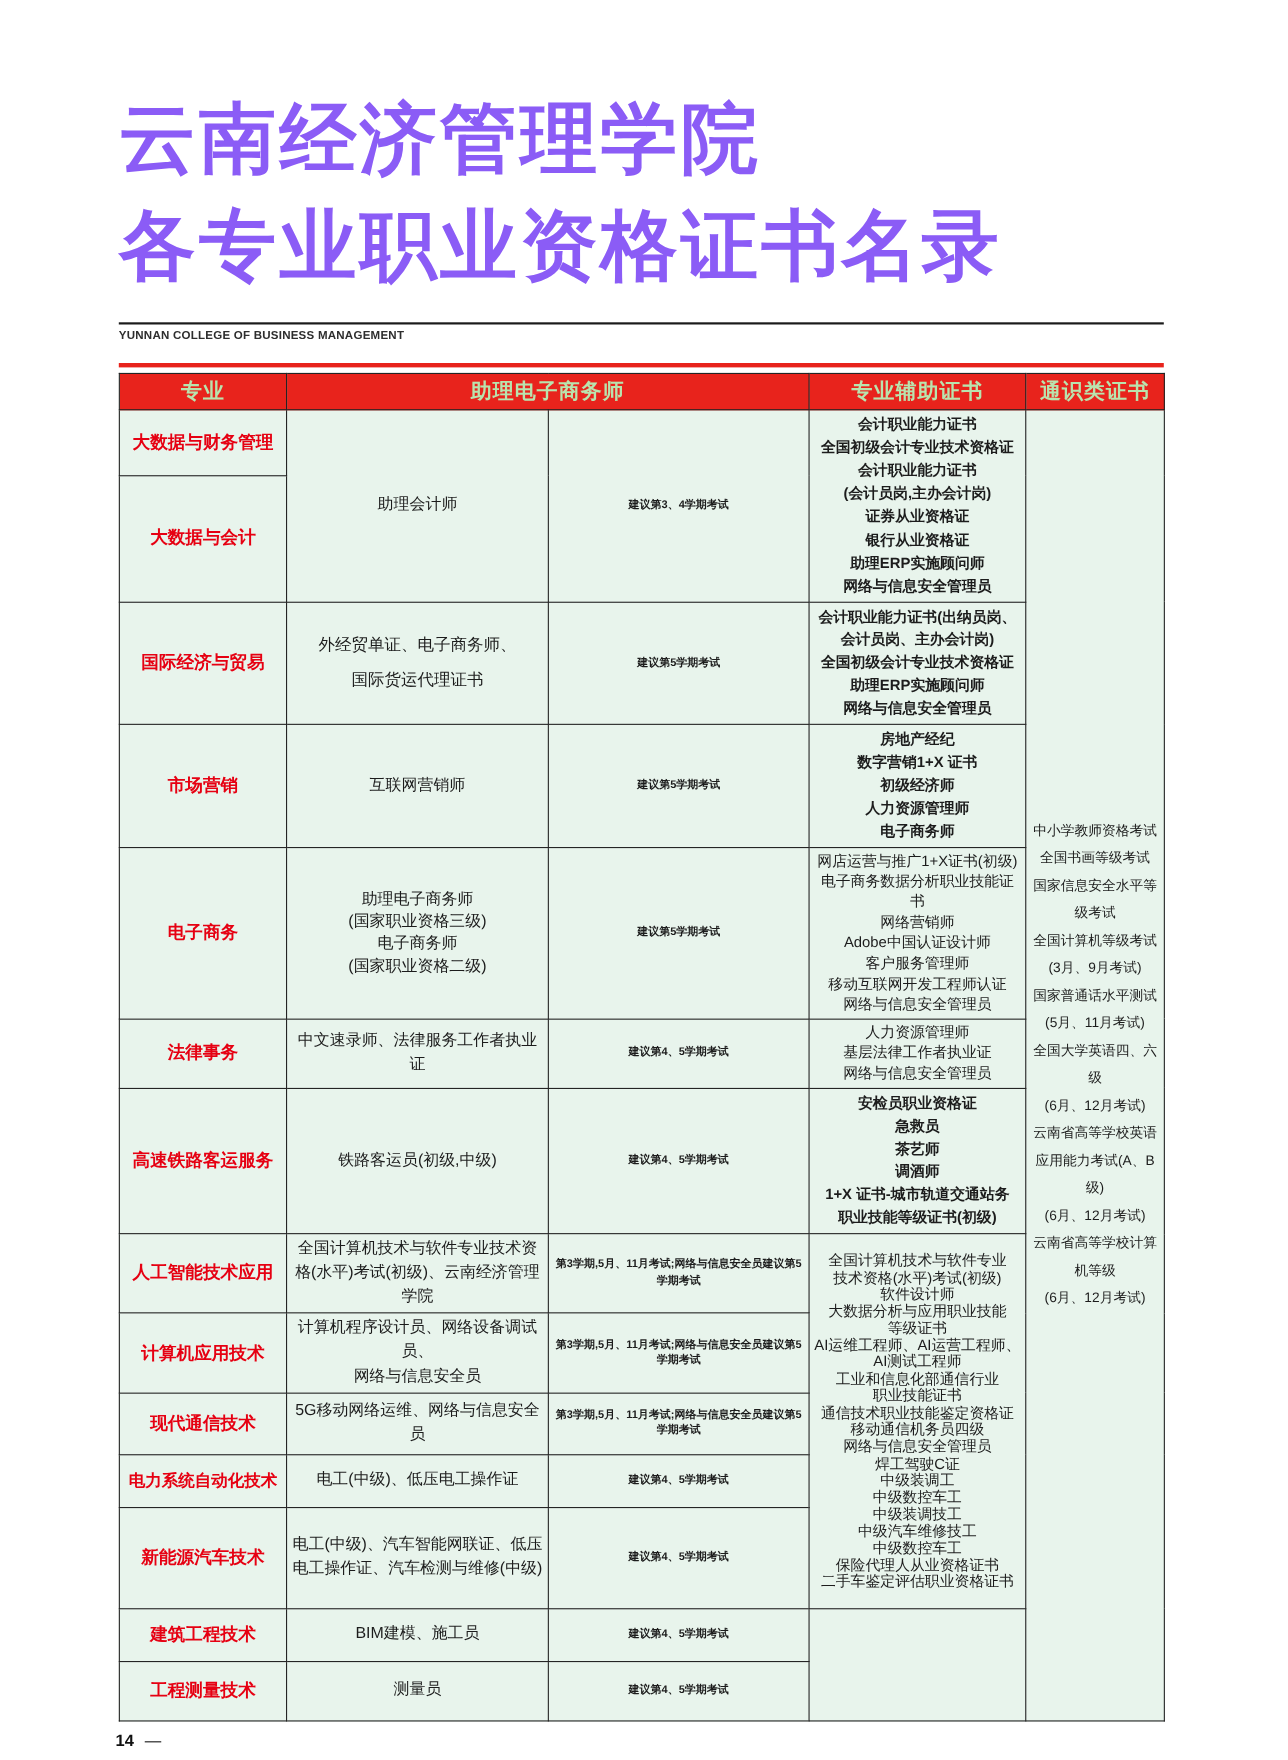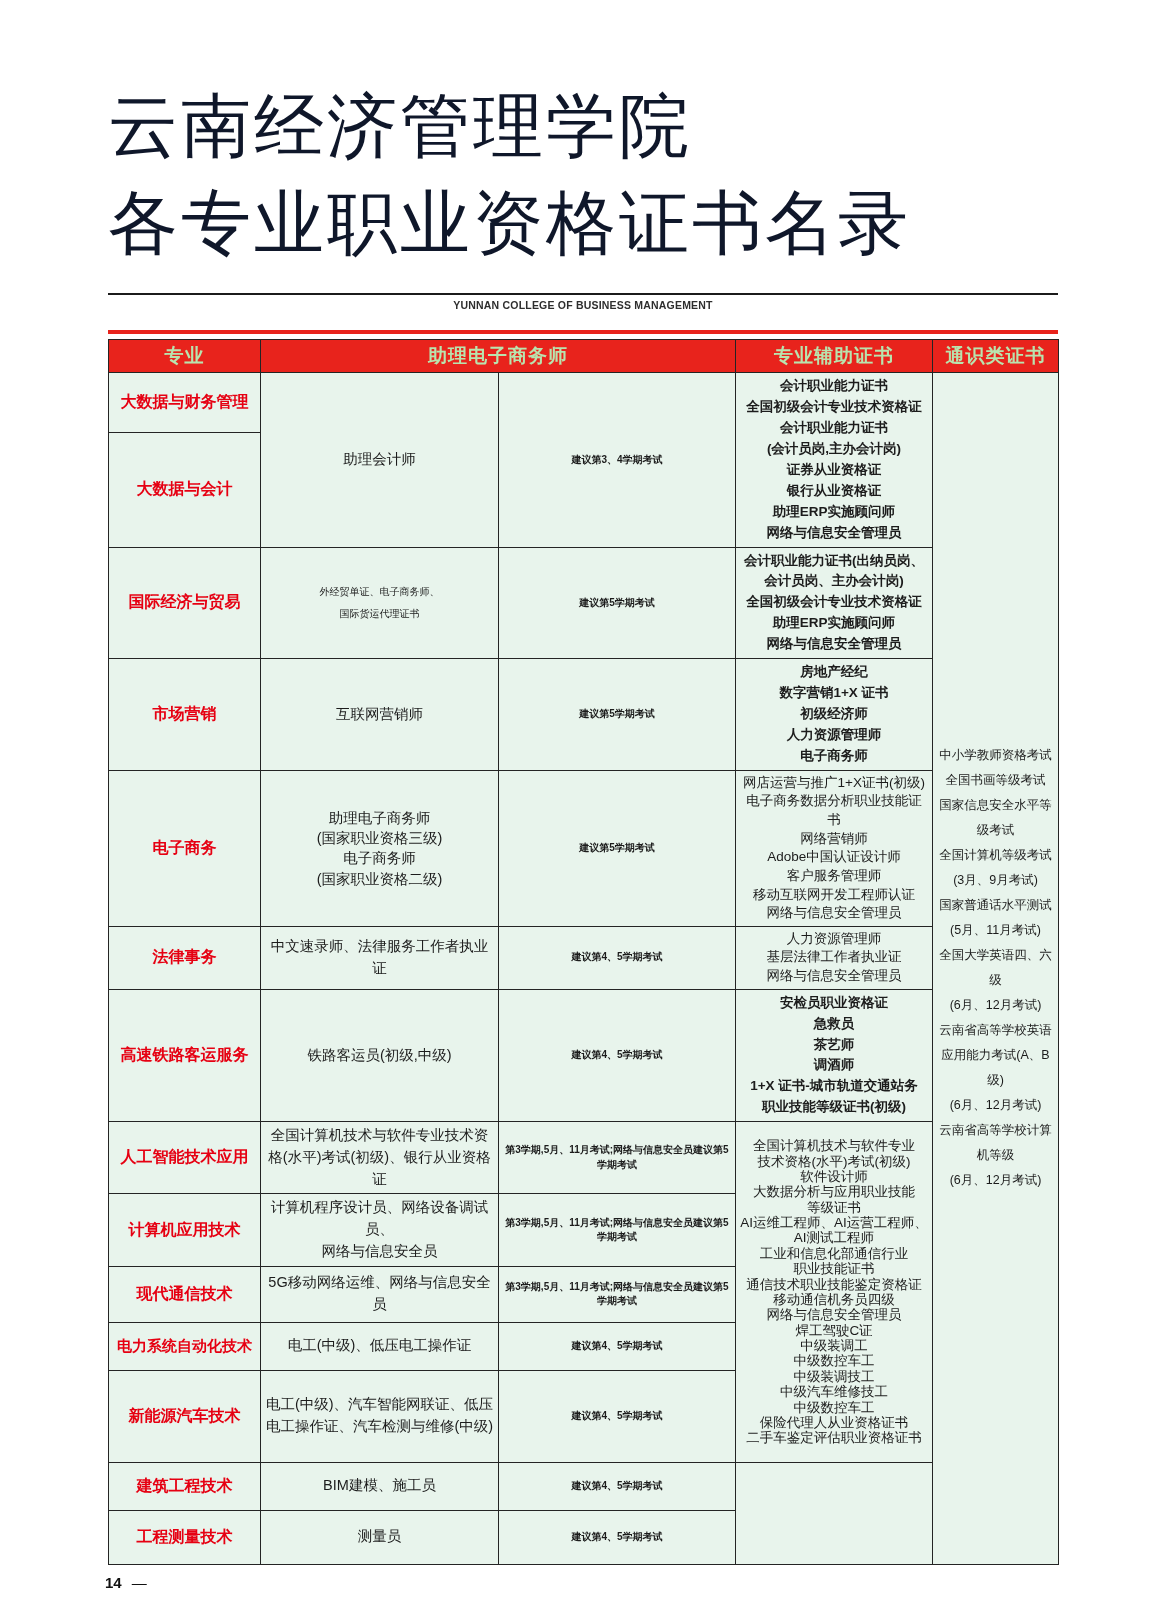--- a/index.html
+++ b/index.html
@@ -14,34 +14,34 @@
   body{
     width:1171px;height:1600px;
     font-family:"Liberation Sans","DejaVu Sans",sans-serif;
     color:#1c1c1c;
     position:relative;
     overflow:hidden;
   }
   .page{padding:78px 113px 0 108px;}
   .title{
     font-size:70px;
-    font-weight:400;
+    font-weight:700;
     line-height:1.38;
     letter-spacing:3px;
-    color:#0f172a;
+    color:#8b5cf6;
     white-space:pre-line;
   }
   .rule{
     margin-top:22px;
     border-top:2px solid #1b1b1b;
     width:950px;
   }
   .subtitle{
     width:950px;
-    text-align:center;
+    text-align:left;
     font-size:10.5px;
     font-weight:bold;
     letter-spacing:0.2px;
     color:#2e2e2e;
     margin-top:4px;
   }
   .red-bar{
     width:950px;
     height:4px;
     background:var(--header-bg);
@@ -70,21 +70,21 @@
     height:32px;
     border-top:none;
     letter-spacing:1px;
   }
   td.major{
     color:var(--major-text);
     font-weight:bold;
     font-size:16px;
   }
   td.core{font-size:14.5px;line-height:1.5;}
-  td.core-loose{font-size:10px;line-height:2.15;}
+  td.core-loose{font-size:15px;line-height:2.15;}
   td.core-med{font-size:14.5px;line-height:1.4;}
   td.exam{font-size:10px;line-height:1.45;font-weight:bold;}
   td.aux{font-size:13.5px;line-height:1.55;font-weight:bold;}
   td.aux-med{font-size:13.5px;line-height:1.38;}
   td.aux-xtight{font-size:13.5px;line-height:1.14;}
   td.general{font-size:12.5px;line-height:2.0;padding:3px 1px;}
   .footer{
     margin-top:9px;
     margin-left:-3px;
     font-size:15px;
@@ -211,21 +211,21 @@
       <td class="aux">安检员职业资格证
 急救员
 茶艺师
 调酒师
 1+X 证书-城市轨道交通站务
 职业技能等级证书(初级)</td>
     </tr>
 
     <tr style="height:58px">
       <td class="major">人工智能技术应用</td>
-      <td class="core">全国计算机技术与软件专业技术资格(水平)考试(初级)、银行从业资格证</td>
+      <td class="core">全国计算机技术与软件专业技术资格(水平)考试(初级)、云南经济管理学院</td>
       <td class="exam">第3学期,5月、11月考试;网络与信息安全员建议第5学期考试</td>
       <td class="aux-xtight" rowspan="5">全国计算机技术与软件专业
 技术资格(水平)考试(初级)
 软件设计师
 大数据分析与应用职业技能
 等级证书
 AI运维工程师、AI运营工程师、
 AI测试工程师
 工业和信息化部通信行业
 职业技能证书

